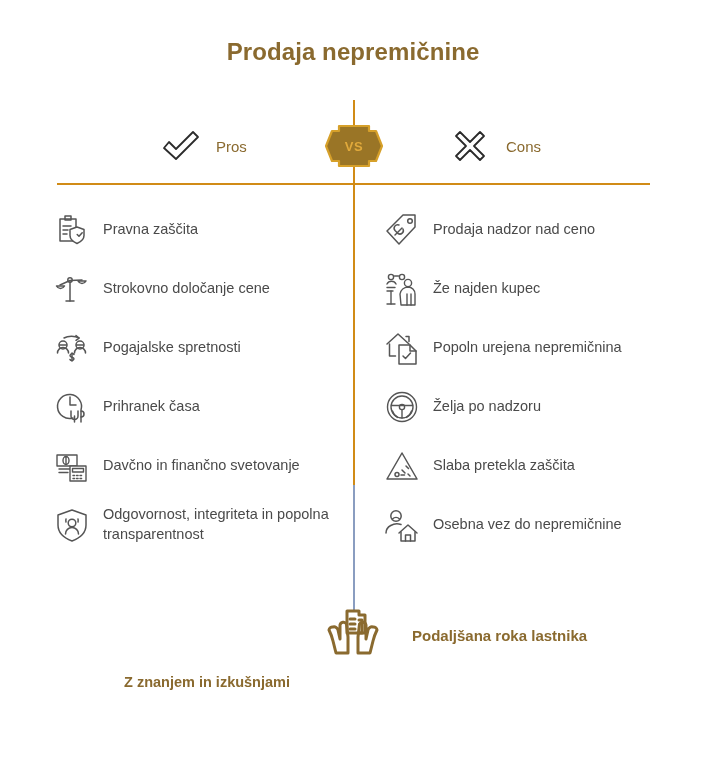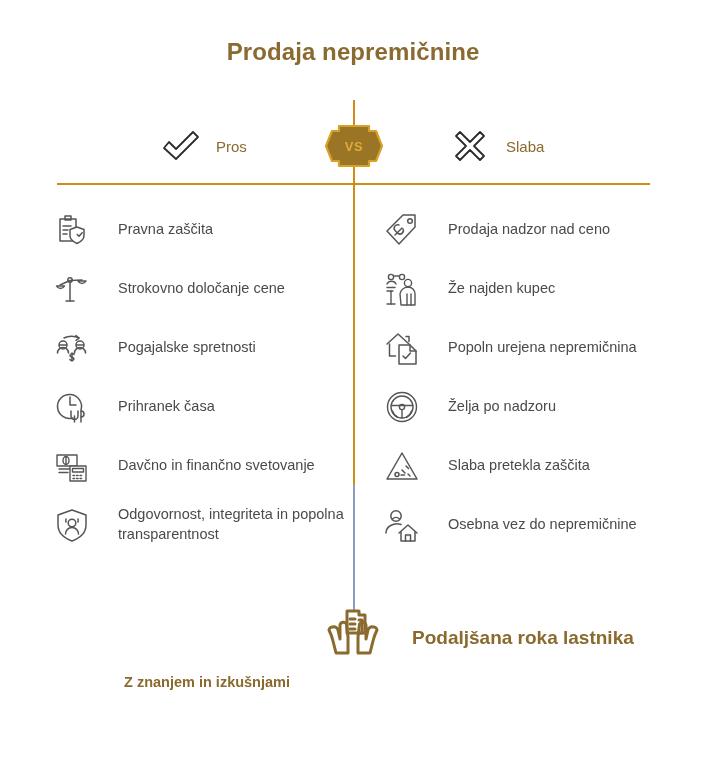--- a/index.html
+++ b/index.html
@@ -136,42 +136,41 @@
   .item-icon {
     width: 34px;
     height: 34px;
     flex: 0 0 34px;
     display: block;
   }
   .item-text {
     font-size: 14.5px;
     color: #4a4a4a;
     line-height: 1.35;
-    margin-left: 15px;
   }
 
   
   .bottom-left-label {
     position: absolute;
     top: 627px;
     left: 0;
     width: 290px;
     text-align: right;
     font-size: 14.5px;
     font-weight: bold;
     color: #8a6a2f;
     margin-top: 47px;
   }
   .bottom-right-label {
     position: absolute;
     top: 627px;
     left: 412px;
     width: 290px;
     text-align: left;
-    font-size: 19px;
+    font-size: 15px;
     font-weight: bold;
     color: #8a6a2f;
   }
   .bottom-icon {
     position: absolute;
     left: 320px;
     top: 607px;
     width: 68px;
     height: 60px;
   }
@@ -197,21 +196,21 @@
       </span>
       <span class="hdr-label">Pros</span>
     </div>
 
     <div class="hdr-side hdr-right">
       <span class="hdr-icon">
         <svg viewBox="0 0 44 44" width="44" height="44">
           <path d="M8 12 L12 8 L22 18 L32 8 L36 12 L26 22 L36 32 L32 36 L22 26 L12 36 L8 32 L18 22 Z" fill="none" stroke="#2b2b2b" stroke-width="1.8" stroke-linejoin="round" stroke-linecap="round"></path>
         </svg>
       </span>
-      <span class="hdr-label">Slaba</span>
+      <span class="hdr-label">Cons</span>
     </div>
   </div>
 
   <div class="vs-badge">
     <svg viewBox="0 0 58 44" width="58" height="44">
       <path d="M14 2 L44 2 L44 7 L51 7 L57 22 L51 37 L44 37 L44 42 L14 42 L14 37 L7 37 L1 22 L7 7 L14 7 Z" fill="#9a7526" stroke="#d6a02a" stroke-width="2.2" stroke-linejoin="round"></path>
     </svg>
   </div>
   <div class="vs-text">VS</div>
 

